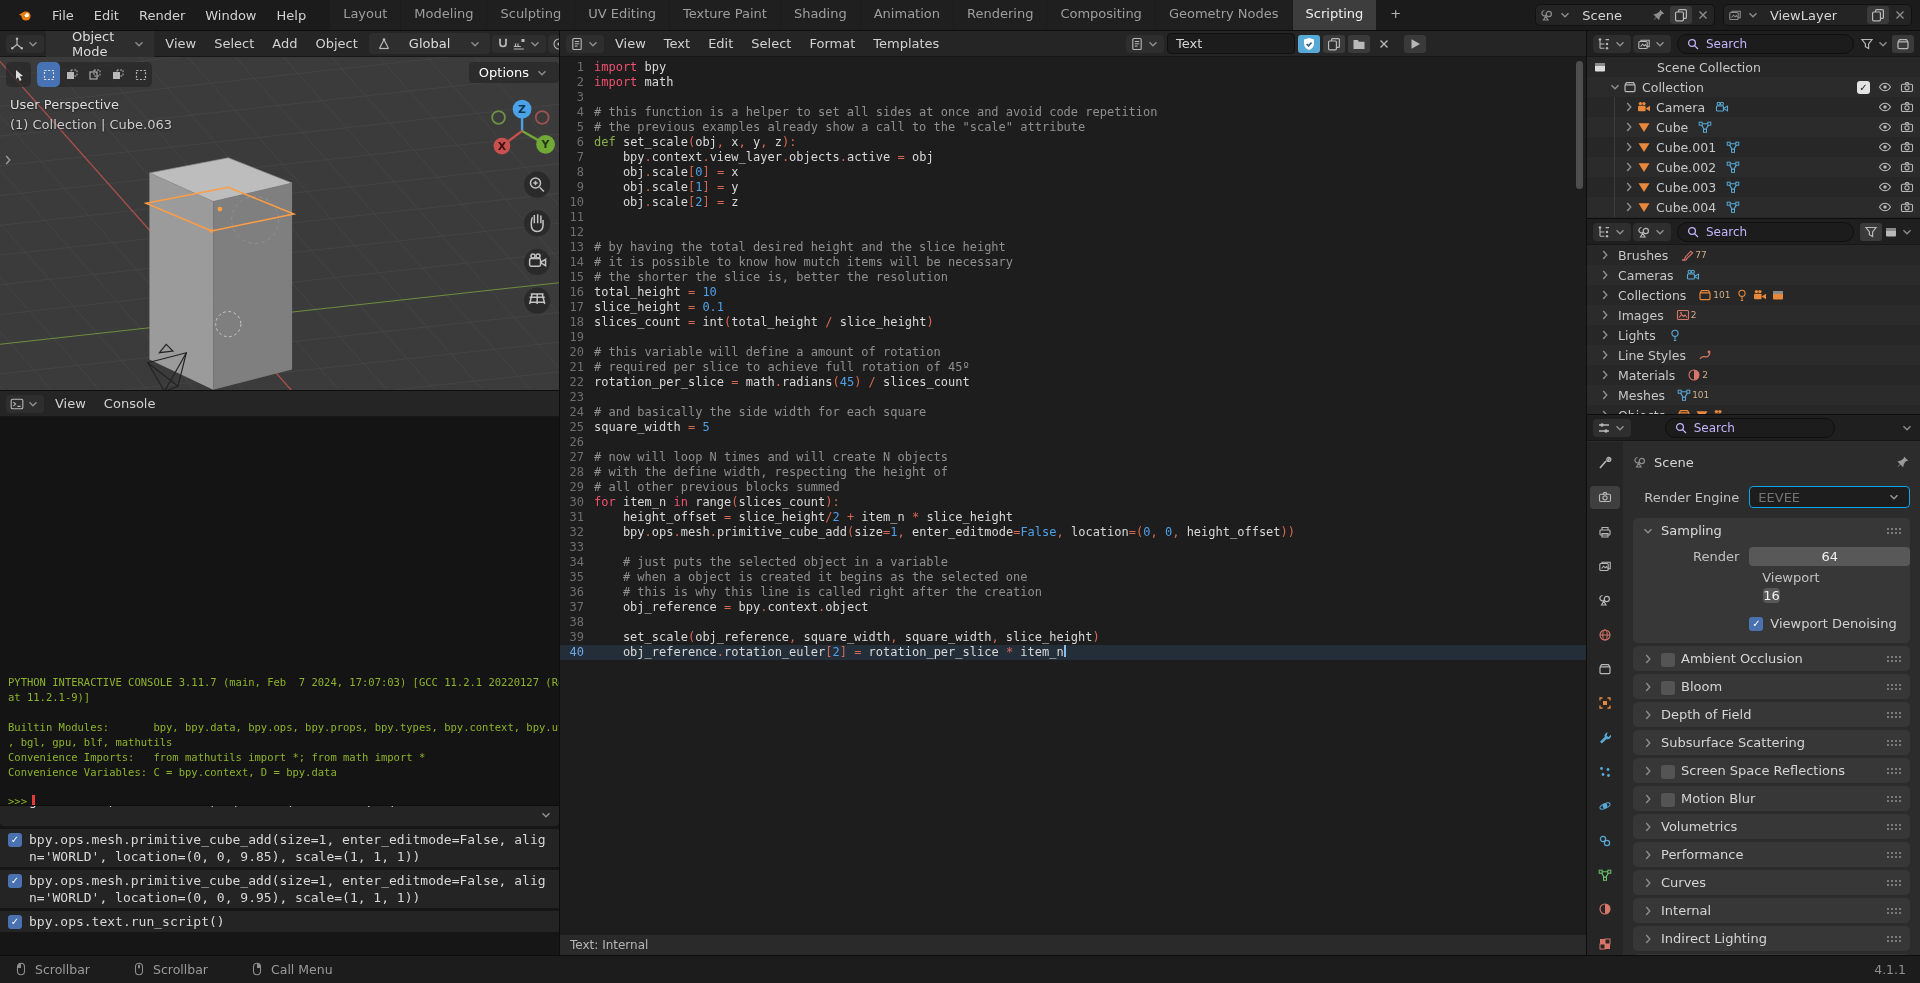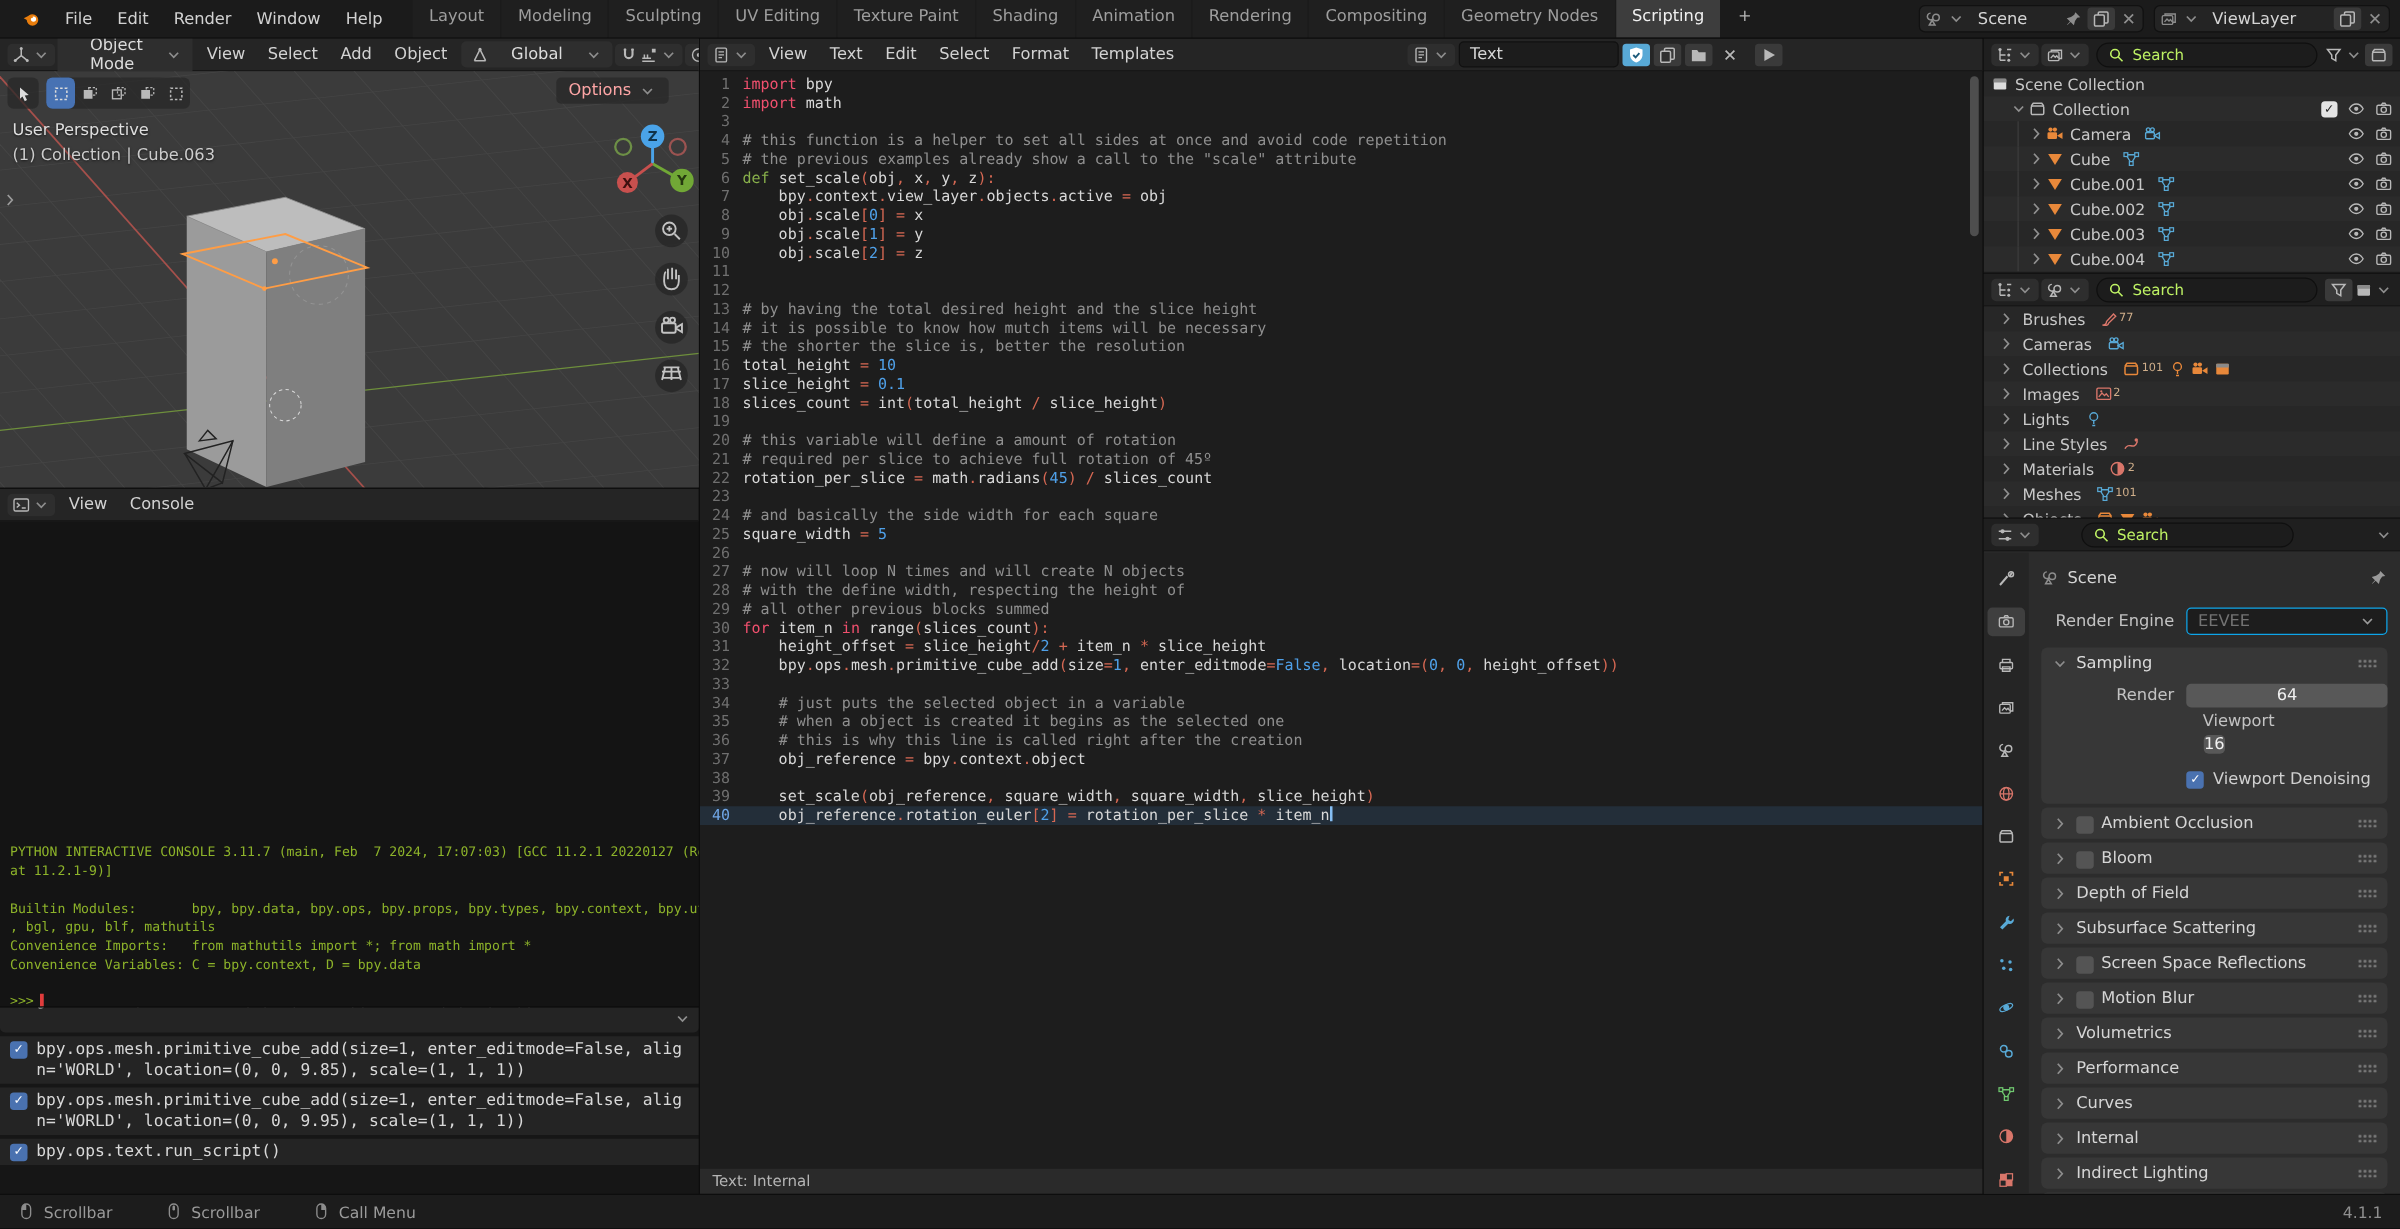--- a/index.html
+++ b/index.html
@@ -41,22 +41,22 @@
 
   
   .viewport { left:0; top:31px; width:559px; height:359px; background:#3b3b3b; }
   .vp-canvas { position:relative; width:559px; height:333px; }
   .vp-tools { position:absolute; left:6px; top:5px; display:flex; gap:6px; align-items:center; }
   .tool-btn { width:25px; height:25px; background:rgba(40,40,40,.75); border-radius:5px;
               display:flex; align-items:center; justify-content:center; }
   .sel-group { display:flex; background:rgba(40,40,40,.75); border-radius:5px; }
   .sel-btn { width:23px; height:25px; display:flex; align-items:center; justify-content:center; }
   .sel-btn.active { background:#4772b3; border-radius:5px; }
-  .vp-options { position:absolute; right:24px; top:5px; display:flex; align-items:center; gap:6px;
-                background:rgba(42,42,42,.85); border-radius:4px; padding:3px 10px; color:#fca5a5; }
+  .vp-options { position:absolute; right:0; top:5px; display:flex; align-items:center; gap:6px;
+                background:rgba(42,42,42,.85); border-radius:4px; padding:3px 10px; color:#ffffff; }
   .vp-overlay { position:absolute; left:10px; top:40px; text-shadow:0 1px 2px rgba(0,0,0,.6); }
   .vp-overlay .l1 { color:#dedede; margin-bottom:5px; }
   .vp-overlay .l2 { color:#cccccc; }
   .left-chev { position:absolute; left:1px; top:96px; color:#9a9a9a; }
 
   
   .console-ed { left:0; top:391px; width:559px; height:414px; background:#141414; }
   .console-body { padding:258px 8px 0 8px; font-family:"DejaVu Sans Mono", monospace;
                   font-size:10.5px; line-height:15px; color:#8db32a; white-space:pre; }
   .console-prompt { display:flex; align-items:center; font-family:"DejaVu Sans Mono", monospace;
@@ -96,21 +96,21 @@
   .te-footer { position:absolute; left:0; bottom:0; width:100%; height:20px; background:#2a2a2a;
                color:#b5b5b5; font-size:12px; display:flex; align-items:center; padding-left:10px; }
 
   
   .outl { background:#272727; }
   .outl1 { left:1587px; top:31px; width:333px; height:187px; }
   .outl2 { left:1587px; top:219px; width:333px; height:195px; }
   .outl .ed-header { background:#1f1f1f; }
   .searchbox { flex:1; display:flex; align-items:center; gap:6px; background:#1c1c1c;
                border:1px solid #0f0f0f; border-radius:10px; height:20px; padding:0 8px; margin:0 4px; }
-  .searchbox span { color:#bef264; font-size:12px; }
+  .searchbox span { color:#c4b5fd; font-size:12px; }
   .o-row { display:flex; align-items:center; height:20px; font-size:12.5px; color:#c8c8c8; padding-right:6px; position:relative; }
   .o-row:nth-child(even) { background:#2b2b2b; }
   .o-chev { width:16px; color:#909090; display:inline-flex; justify-content:center; flex:none; }
   .o-label { margin-left:5px; }
   .o-count { font-size:9px; color:#cfae8a; margin-left:1px; align-self:flex-end; padding-bottom:2px; }
   .o-right { margin-left:auto; display:flex; gap:8px; align-items:center; }
   .o-badge { margin-left:10px; }
   .tree-guide { position:absolute; left:27px; top:0; bottom:0; border-left:1px solid #3c3c3c; }
   .o-check { width:13px; height:13px; border-radius:3px; background:#e4e4e4; color:#222;
              font-size:10px; line-height:13px; text-align:center; }
@@ -727,21 +727,21 @@
       <span class="mini-btn">
           <span class="icw ic-gray">
             <svg class="ic" viewBox="0 0 14 14">
               <rect x="2" y="4.8" width="10" height="6.8" rx="1" fill="none" stroke="currentColor" stroke-width="1.2"></rect>
               <path d="M2 4.8l1.6-2.2h6.8L12 4.8" fill="none" stroke="currentColor" stroke-width="1.2"></path>
             </svg>
           </span>
         </span>
     </div>
     <div id="outl1-rows">
-        <div class="o-row" style="padding-left: 6px;">
+        <div class="o-row" style="padding-left: 6px; gap: 45px;">
           <span class="icw ic-white">
             <svg class="ic" viewBox="0 0 14 14">
               <rect x="2" y="3" width="10" height="8.5" rx="1" fill="currentColor"></rect>
               <rect x="2" y="3" width="10" height="3" fill="#8a8a8a"></rect>
             </svg>
           </span>
           <span class="o-label">Scene Collection</span>
           <span class="o-right"></span>
         </div>
         <div class="o-row" style="padding-left: 20px;">

